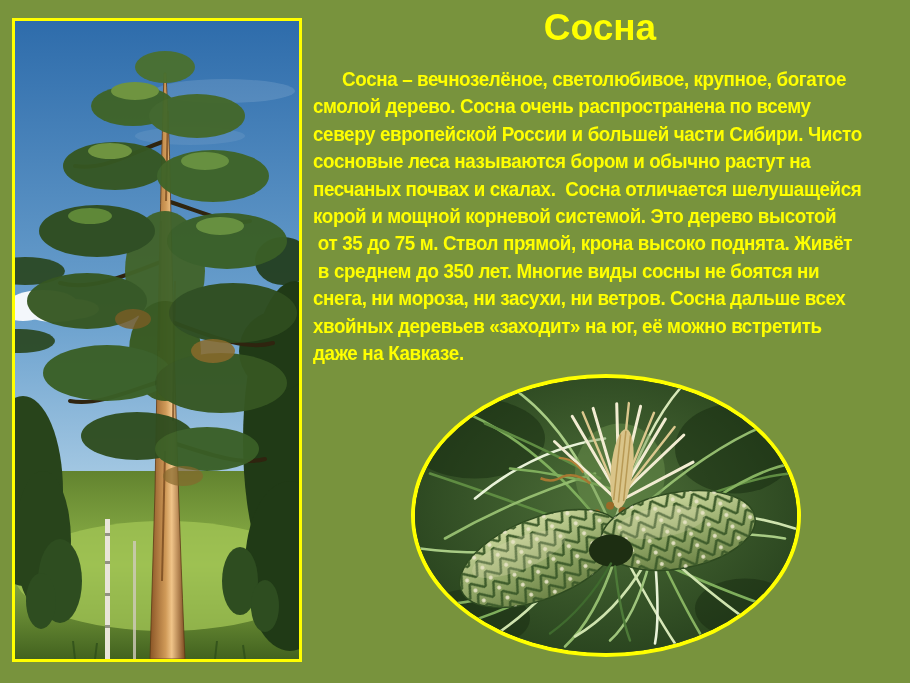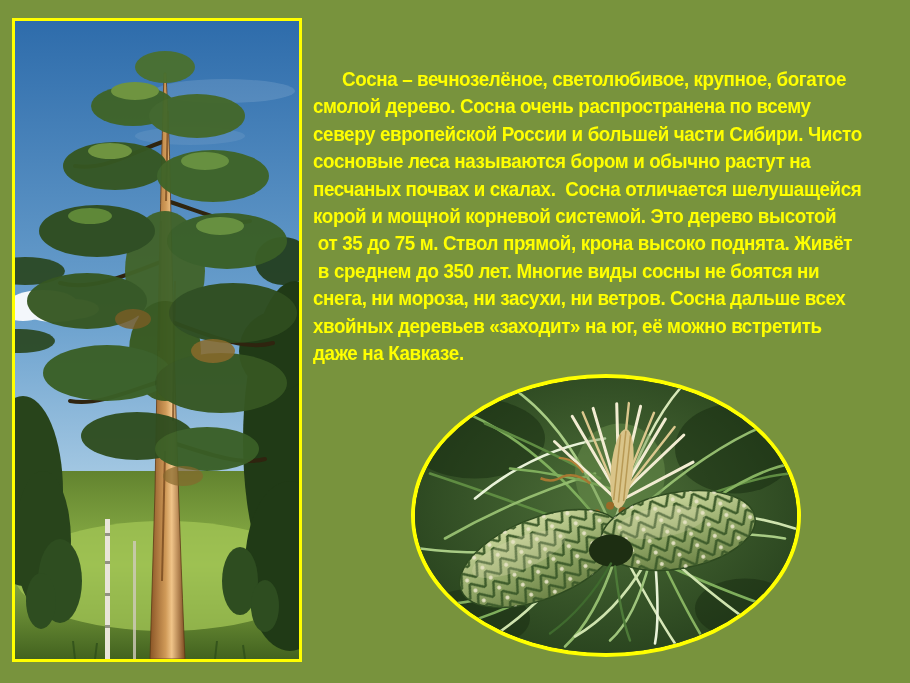--- a/index.html
+++ b/index.html
@@ -144,20 +144,21 @@
 
       <g stroke="#2f4f1a" stroke-width="2" opacity="0.8">
         <line x1="60" y1="638" x2="58" y2="620"></line>
         <line x1="80" y1="638" x2="82" y2="622"></line>
         <line x1="200" y1="638" x2="202" y2="620"></line>
         <line x1="230" y1="638" x2="228" y2="624"></line>
       </g>
     </svg>
   </div>
 
+  <div class="slide-title">Сосна</div>
 
   <div class="slide-body">      Сосна – вечнозелёное, светолюбивое, крупное, богатое
 смолой дерево. Сосна очень распространена по всему
 северу европейской России и большей части Сибири. Чисто
 сосновые леса называются бором и обычно растут на
 песчаных почвах и скалах.  Сосна отличается шелушащейся
 корой и мощной корневой системой. Это дерево высотой
  от 35 до 75 м. Ствол прямой, крона высоко поднята. Живёт
  в среднем до 350 лет. Многие виды сосны не боятся ни
 снега, ни мороза, ни засухи, ни ветров. Сосна дальше всех

